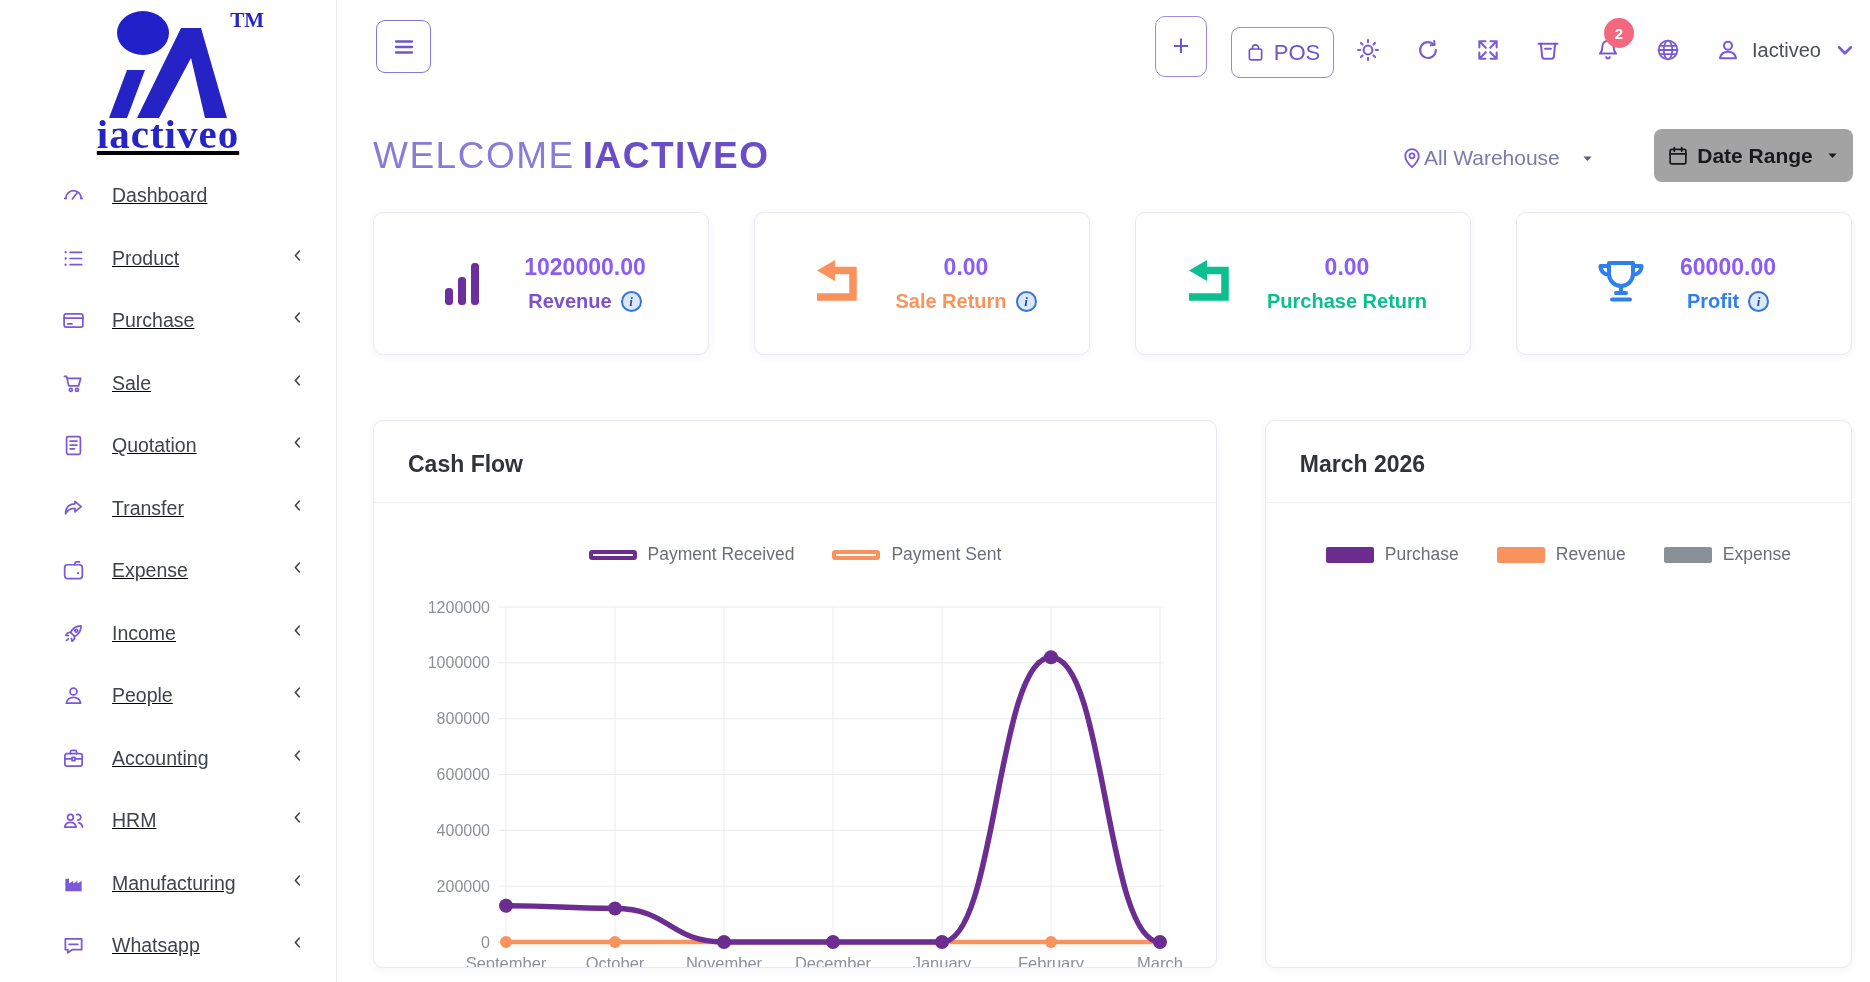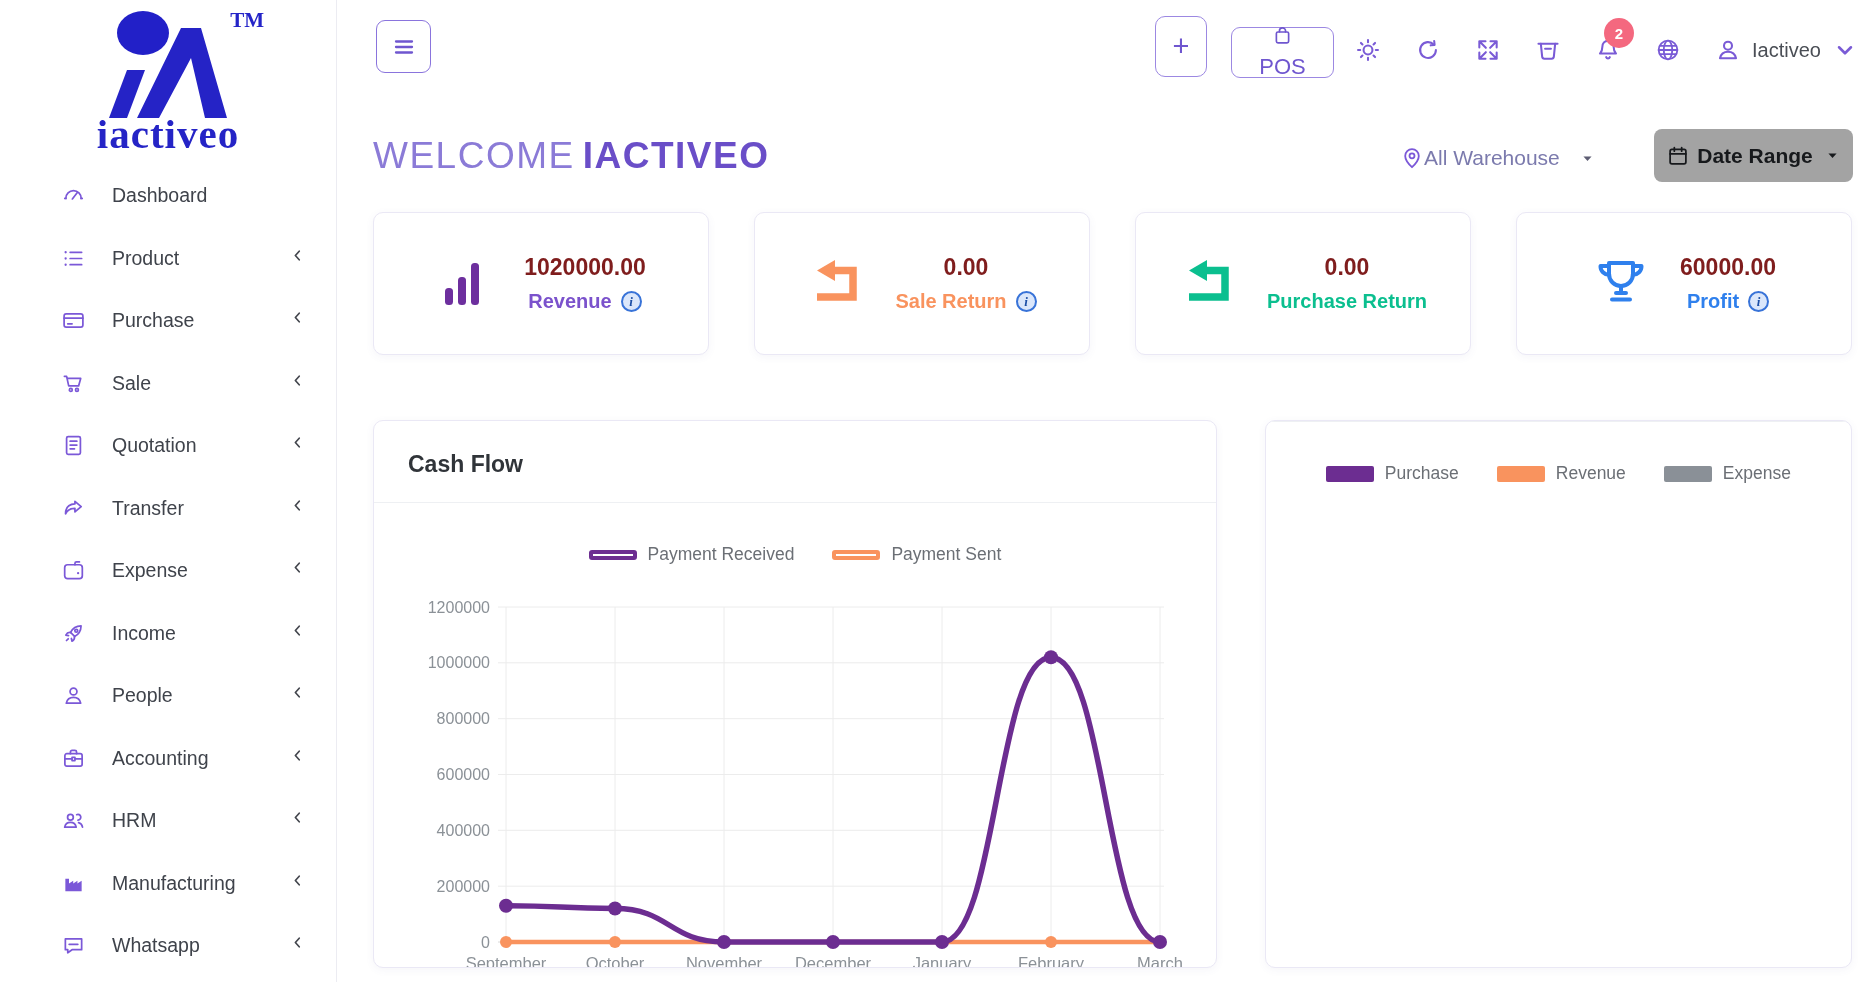--- a/index.html
+++ b/index.html
@@ -1,37 +1,37 @@
 <!DOCTYPE html>
 <html><head>
 <meta charset="utf-8">
 <style>
   * { margin:0; padding:0; box-sizing:border-box; }
   html,body { width:1870px; height:982px; }
   body { font-family:"Liberation Sans", sans-serif; background:#fff; overflow:hidden; position:relative; }
 
   
-  .sidebar { position:absolute; left:0; top:0; width:337px; height:982px; background:#fff; border-right:1px solid #ececf2; }
+  .sidebar { position:absolute; left:0; top:0; width:337px; height:982px; background:#fff; border-right:1px solid #ececf2;text-decoration:underline; }
   .logo-wrap { position:relative; height:178px; }
   .brand-tm { position:absolute; right:72px; top:2px; font-family:"Liberation Serif",serif; font-weight:bold; font-size:21px; color:#2424c8; }
   .brand-mark { display:block; margin:6px auto 0; }
   .wordmark { text-align:center; font-family:"Liberation Serif",serif; font-weight:bold; font-size:41px; color:#2524c6; margin-top:-14px; letter-spacing:1px; }
   .menu-item { display:flex; align-items:flex-start; height:62.5px; padding:0 30px 0 38px; cursor:pointer; background:#fff;margin-left:24px; }
   .menu-item .mi-ic { width:23px; height:23px; color:#7b58d8; margin-right:27px; flex:none; }
   .menu-item .mi-lbl { font-size:19.5px; color:#3f434b; flex:1; }
   .menu-item .mi-chev { width:17px; height:17px; color:#44474e; flex:none; }
   .ic svg, .mi-ic svg, .mi-chev svg { width:100%; height:100%; display:block; }
 
   
   .main { position:absolute; left:337px; top:0; width:1533px; height:982px; }
 
   .hamburger { position:absolute; left:39px; top:20px; width:55px; height:53px; border:1px solid #8a74dd; border-radius:9px; background:#fff; color:#6f56cf; display:flex; align-items:center; justify-content:center; cursor:pointer; }
   .hamburger .ic { width:24px; height:24px; }
   .add-btn { position:absolute; left:818px; top:16px; width:52px; height:61px; border:1px solid #9c88e2; border-radius:10px; background:#fff; color:#6f56cf; font-size:29px; font-weight:400; cursor:pointer; font-family:"Liberation Sans",sans-serif; }
-  .pos-btn { position:absolute; left:894px; top:27px; width:103px; height:51px; border:1px solid #9c88e2; border-radius:9px; background:#fff; color:#6f56cf; font-size:22px; display:flex; align-items:center; justify-content:center; gap:8px; cursor:pointer; font-family:"Liberation Sans",sans-serif;flex-direction:column; }
+  .pos-btn { position:absolute; left:894px; top:27px; width:103px; height:51px; border:1px solid #9c88e2; border-radius:9px; background:#fff; color:#6f56cf; font-size:22px; display:flex; align-items:center; justify-content:center; gap:8px; cursor:pointer; font-family:"Liberation Sans",sans-serif; }
   .pos-btn .ic { width:21px; height:21px; }
   .tb-icons { position:absolute; left:1018px; top:37px; display:flex; gap:34px; }
   .tb-icon { width:26px; height:26px; color:#7a5bd6; position:relative; cursor:pointer; }
   .notif-badge { position:absolute; top:-19px; left:9px; min-width:30px; height:30px; border-radius:50%; background:#f4687f; color:#fff; font-size:15px; font-weight:bold; display:flex; align-items:center; justify-content:center; }
   .user-menu { position:absolute; left:1378px; top:37px; display:flex; align-items:center; gap:11px; cursor:pointer; }
   .user-menu .ic { width:26px; height:26px; color:#7a5bd6; }
   .user-name { font-size:20px; color:#4a4e55; }
   .user-chev { width:15px; height:15px; color:#8a8e94; }
 
   .welcome { position:absolute; left:36px; top:135px; font-size:37px; letter-spacing:1.5px; color:#8b7bd7; font-weight:400; white-space:nowrap; }
@@ -44,21 +44,21 @@
   .date-range { position:absolute; left:1317px; top:129px; width:199px; height:53px; background:#a3a3a3; border:none; border-radius:8px; display:flex; align-items:center; justify-content:center; gap:8px; font-size:21px; font-weight:bold; color:#17191c; cursor:pointer; font-family:"Liberation Sans",sans-serif; }
   .date-range .ic { width:22px; height:22px; color:#17191c; }
   .date-range .caret { width:15px; height:15px; color:#17191c; margin-left:4px; }
 
   
   .stats { position:absolute; left:36px; top:212px; width:1479px; display:flex; gap:45px; }
   .stat-card { flex:1; height:143px; background:#fff; border:1px solid #eae8f5; border-radius:10px; box-shadow:0 2px 9px rgba(90,80,160,0.06); display:flex; align-items:center; justify-content:center; gap:30px; }
   .stat-ic { width:58px; height:58px; }
   .stat-ic svg { width:100%; height:100%; display:block; }
   .stat-col { display:flex; flex-direction:column; align-items:center; gap:9px; }
-  .stat-value { font-size:23px; font-weight:bold; color:#7f1d1d; }
+  .stat-value { font-size:23px; font-weight:bold; color:#8b5cf6; }
   .stat-label { font-size:20px; font-weight:bold; display:flex; align-items:center; gap:9px; }
   .info-badge { width:21px; height:21px; border-radius:50%; background:#dbe7fb; border:2px solid #3873d8; color:#1d4fa6; font-size:13px; font-weight:bold; font-family:"Liberation Serif",serif; font-style:italic; display:flex; align-items:center; justify-content:center; cursor:pointer; }
 
   
   .charts { position:absolute; left:36px; top:420px; width:1479px; display:flex; gap:48px; }
   .chart-card { background:#fff; border:1px solid #eae8f5; border-radius:10px; box-shadow:0 2px 9px rgba(90,80,160,0.06); height:548px; overflow:hidden; }
   .cash-card { width:845px; }
   .march-card { width:588px; }
   .card-head { padding:30px 34px 24px; font-size:23px; font-weight:bold; color:#303439; }
   .card-divider { height:1px; background:#eef0f3; }
@@ -484,20 +484,21 @@
           <circle cx="132" cy="334.7083333333333" r="7" fill="#6c2d91"></circle>
           <circle cx="241" cy="337.5" r="7" fill="#6c2d91"></circle>
           <circle cx="350" cy="371" r="7" fill="#6c2d91"></circle>
           <circle cx="459" cy="371" r="7" fill="#6c2d91"></circle>
           <circle cx="568" cy="371" r="7" fill="#6c2d91"></circle>
           <circle cx="677" cy="86.25" r="7" fill="#6c2d91"></circle>
           <circle cx="786" cy="371" r="7" fill="#6c2d91"></circle>
         </svg>
     </div>
     <div class="chart-card march-card">
+      <h2 class="card-head">March 2026</h2>
       <div class="card-divider"></div>
       <div class="legend" id="mar-legend">
           <span class="leg-item">
             <span class="sw-solid" style="background:#6c2d91"></span>
             <span>Purchase</span>
           </span>
           <span class="leg-item">
             <span class="sw-solid" style="background:#f9935e"></span>
             <span>Revenue</span>
           </span>

